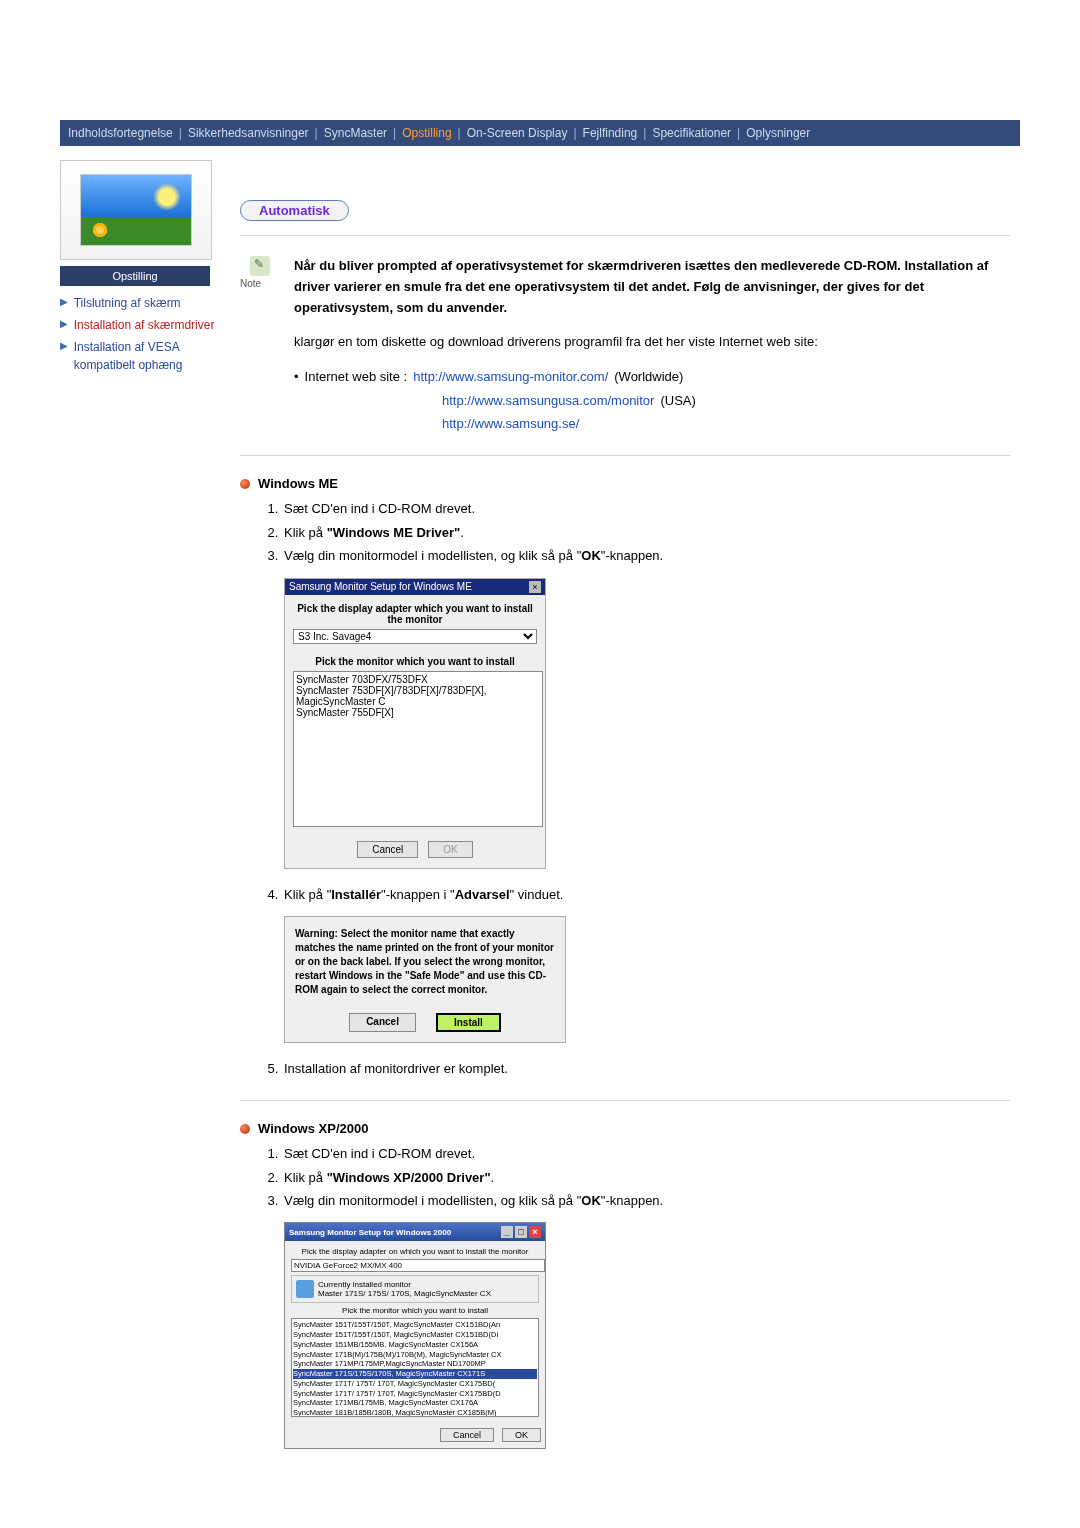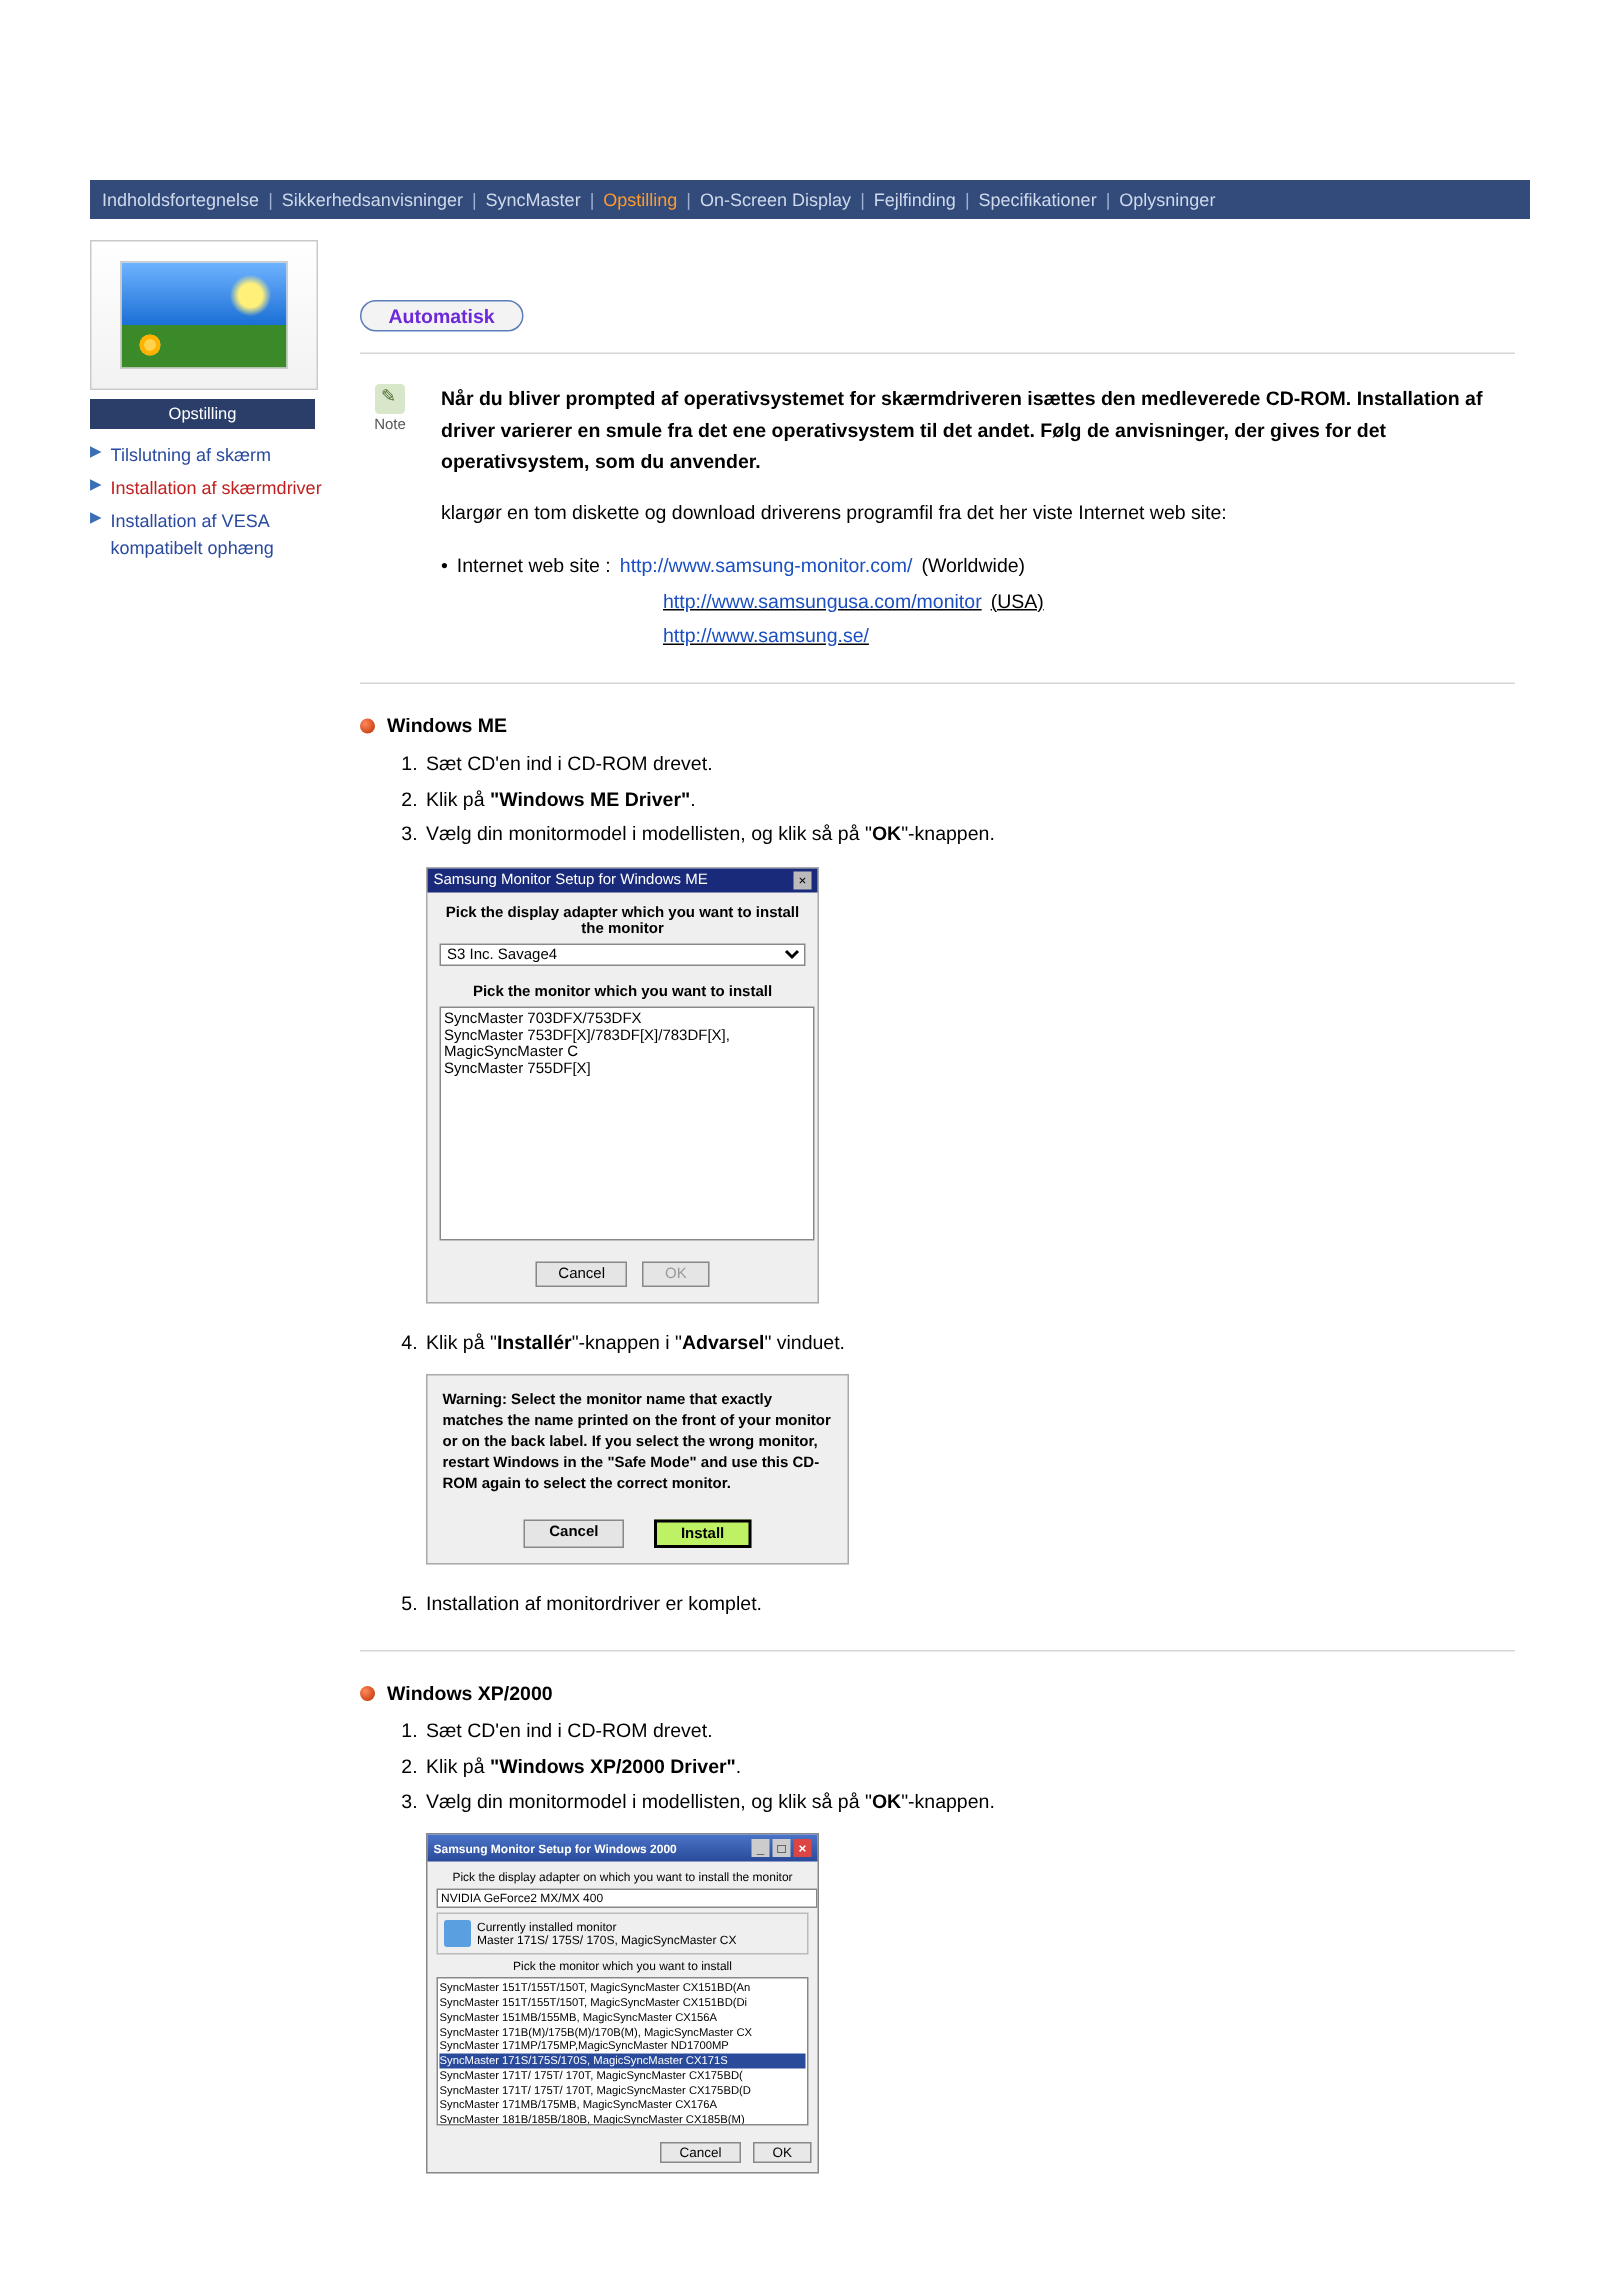--- a/index.html
+++ b/index.html
@@ -124,21 +124,21 @@
     border-top: 1px solid #d6d6d6;
     margin: 20px 0;
   }
   .note-row {
     display: flex;
     gap: 14px;
     margin-bottom: 14px;
   }
   .note-badge {
     flex: 0 0 40px;
-    text-align: center;
+    text-align: left;
     font-size: 10px;
     color: #555;
   }
   .note-badge .ico {
     width: 20px; height: 20px;
     margin: 0 auto 2px auto;
     background: #d8e6c9;
     border-radius: 3px;
     position: relative;
   }
@@ -160,21 +160,21 @@
   }
   .links-block {
     margin-left: 54px;
     margin-top: 12px;
   }
   .links-block .row {
     display: flex;
     gap: 6px;
     line-height: 1.8;
   }
-  .links-block .indent { padding-left: 148px; text-decoration: underline; }
+  .links-block .indent { padding-left: 148px; }
   .bullet { color: #000; }
   a.extlink, .extlink { color: #1a4fc2; text-decoration: none; }
   .section-head {
     display: flex;
     align-items: center;
     gap: 8px;
     font-weight: bold;
     margin-top: 10px;
     margin-bottom: 6px;
   }

